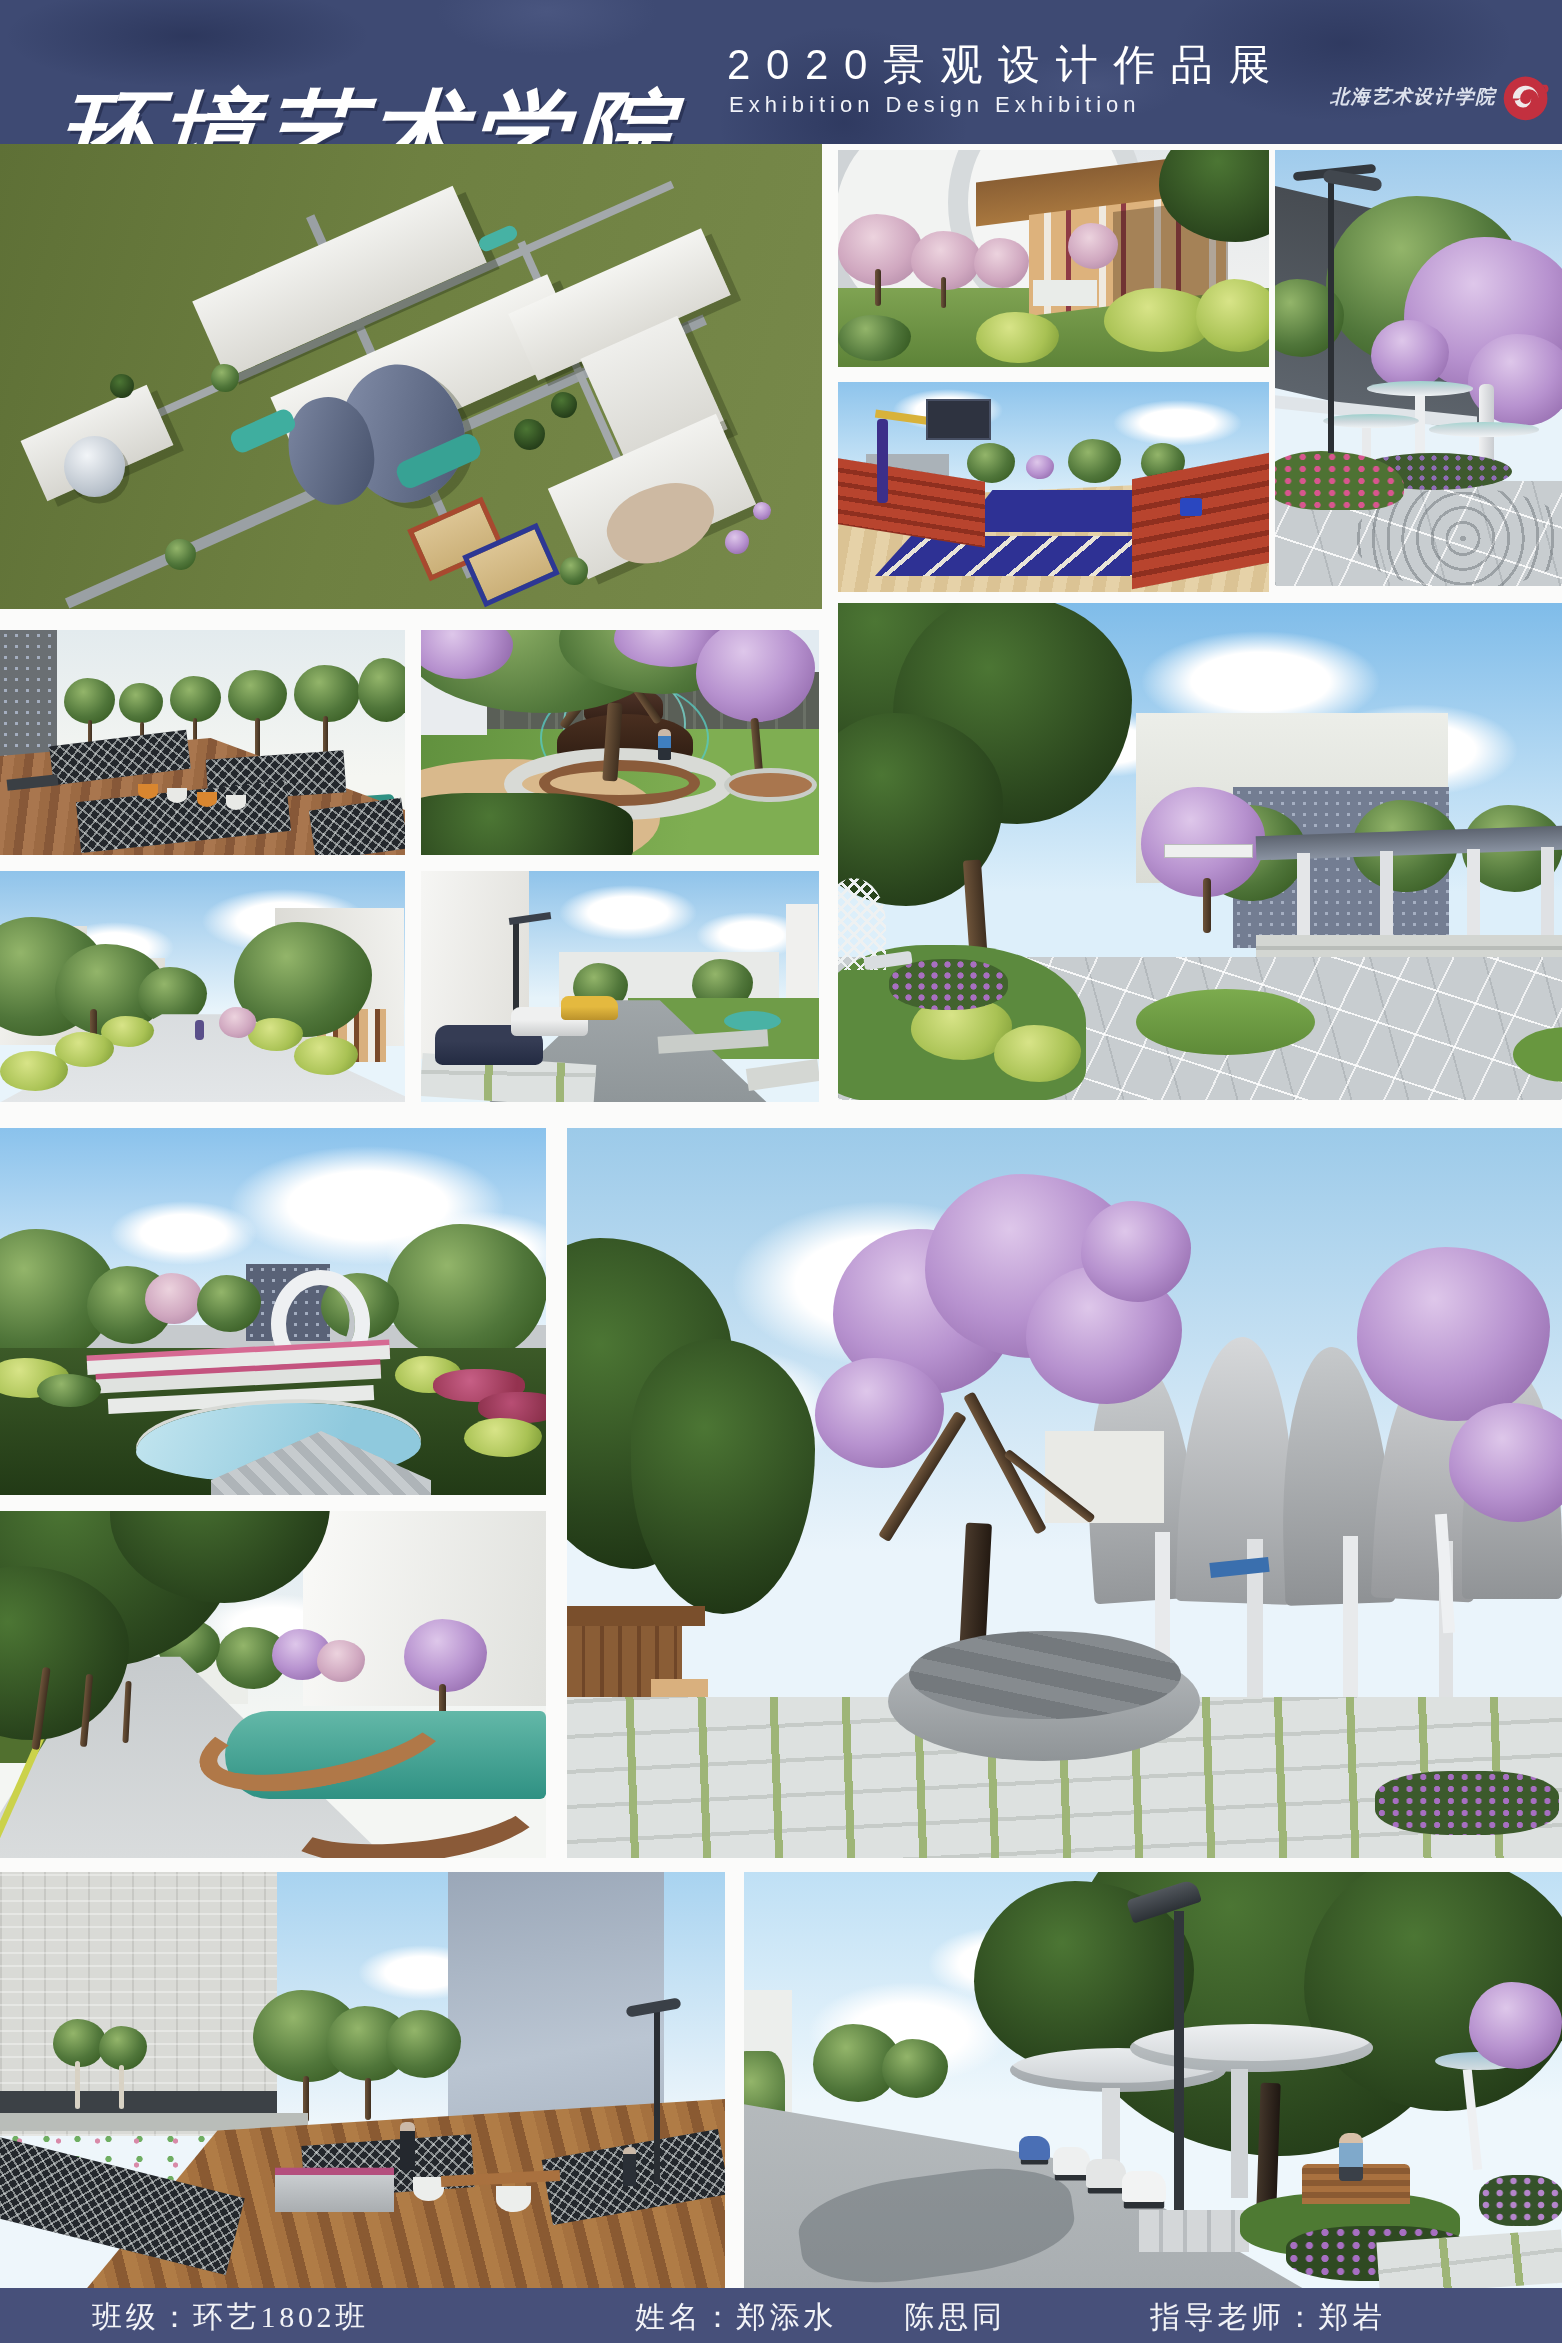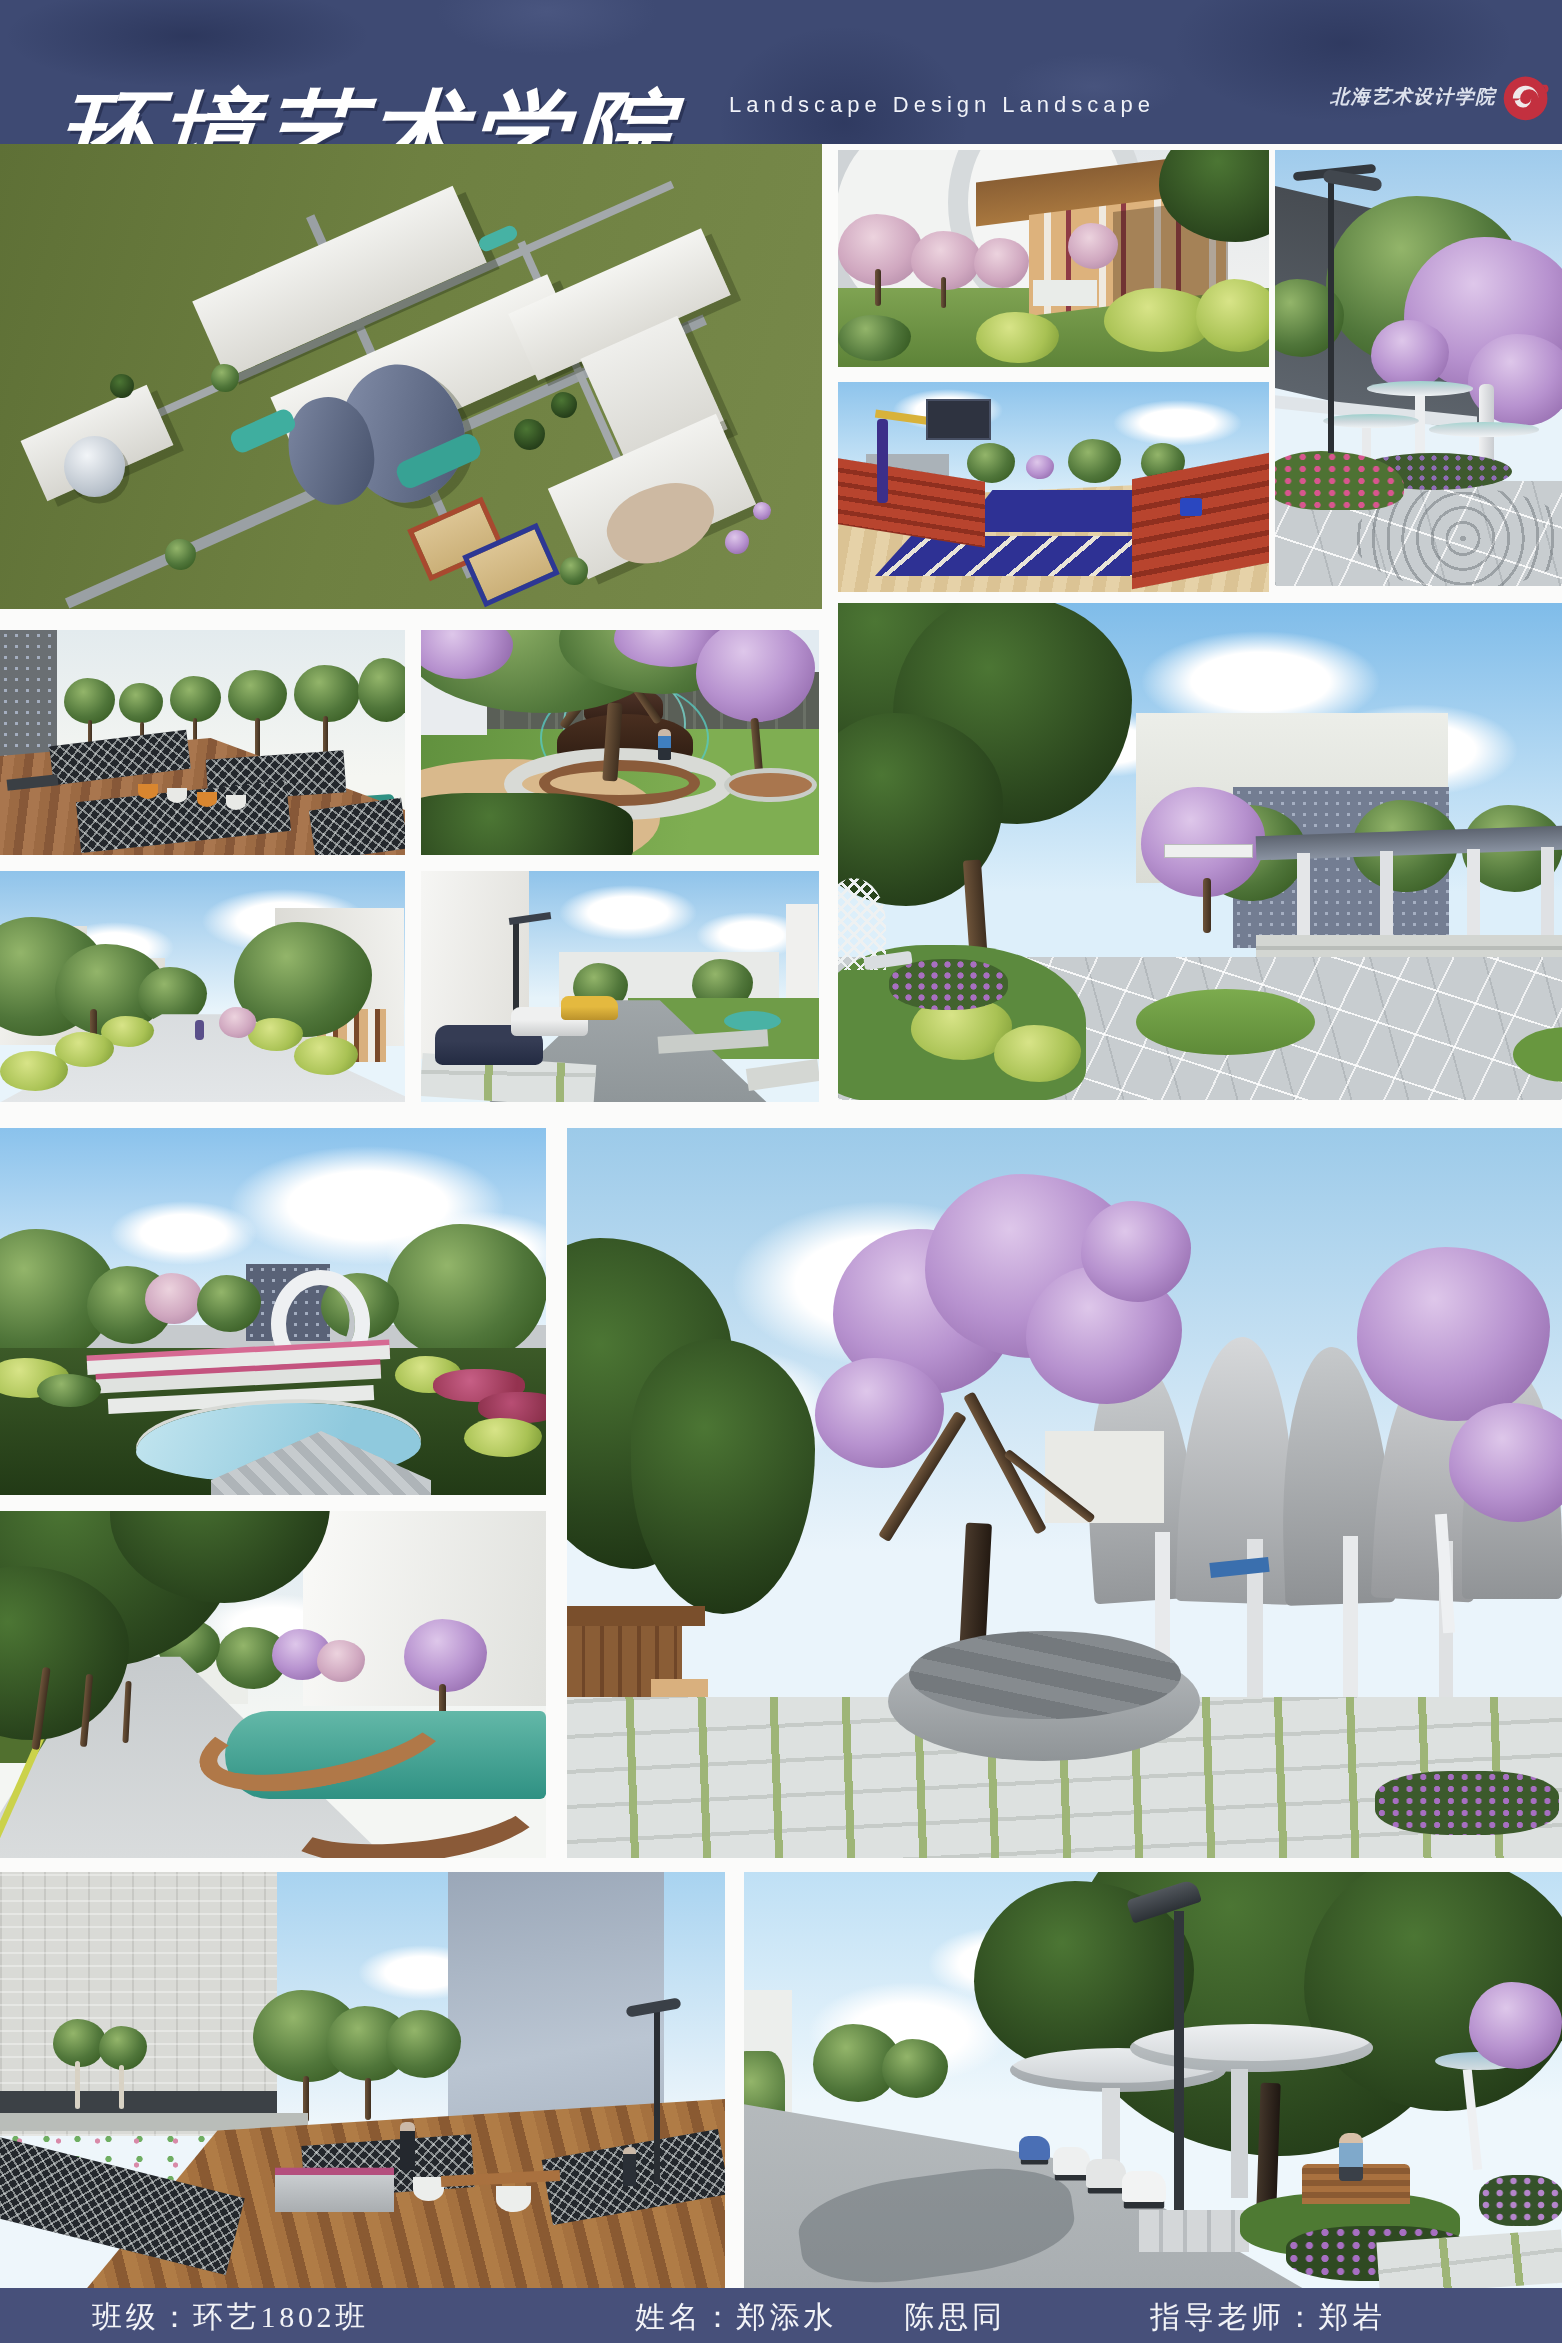--- a/index.html
+++ b/index.html
@@ -49,21 +49,22 @@
     font-family:"DejaVu Serif",serif;font-style:italic;font-weight:700;color:rgba(238,242,250,.9);white-space:nowrap}
   #ftr{left:0;top:2288px;width:1562px;height:55px;position:absolute;background:#47507a;
     color:#f2f3f7;font-family:"Liberation Serif",serif;font-size:30px;letter-spacing:3.7px}
   #ftr span{position:absolute;top:0;line-height:57px;white-space:nowrap}
 </style>
 </head>
 <body>
 
 <header id="hdr">
   <h1 class="cal">环境艺术学院</h1>
-  <div class="en">Landscape Design Landscape</div>
+  <div class="cn">2020景观设计作品展</div>
+  <div class="en">Exhibition Design Exhibition</div>
   <div class="lg">北海艺术设计学院</div>
   <svg style="position:absolute;left:1501px;top:72px" width="51" height="51" viewBox="0 0 56 56">
     <circle cx="27" cy="29" r="24" fill="#c3303f"></circle>
     <path d="M50 14 C54 18 52 22 48 24 C50 19 48 16 44 14 Z" fill="#c3303f"></path>
     <path d="M27 29 m-14 0 a14 14 0 1 1 28 0 a10 10 0 0 0 -20 0 Z" fill="#efe9ea"></path>
     <path d="M27 29 m-6 0 a6 6 0 1 0 12 0 a9 9 0 0 1 -18 2 a6 6 0 0 0 6 -2 Z" fill="#efe9ea"></path>
     <circle cx="27" cy="29" r="5" fill="#c3303f"></circle>
   </svg>
 </header>
 

